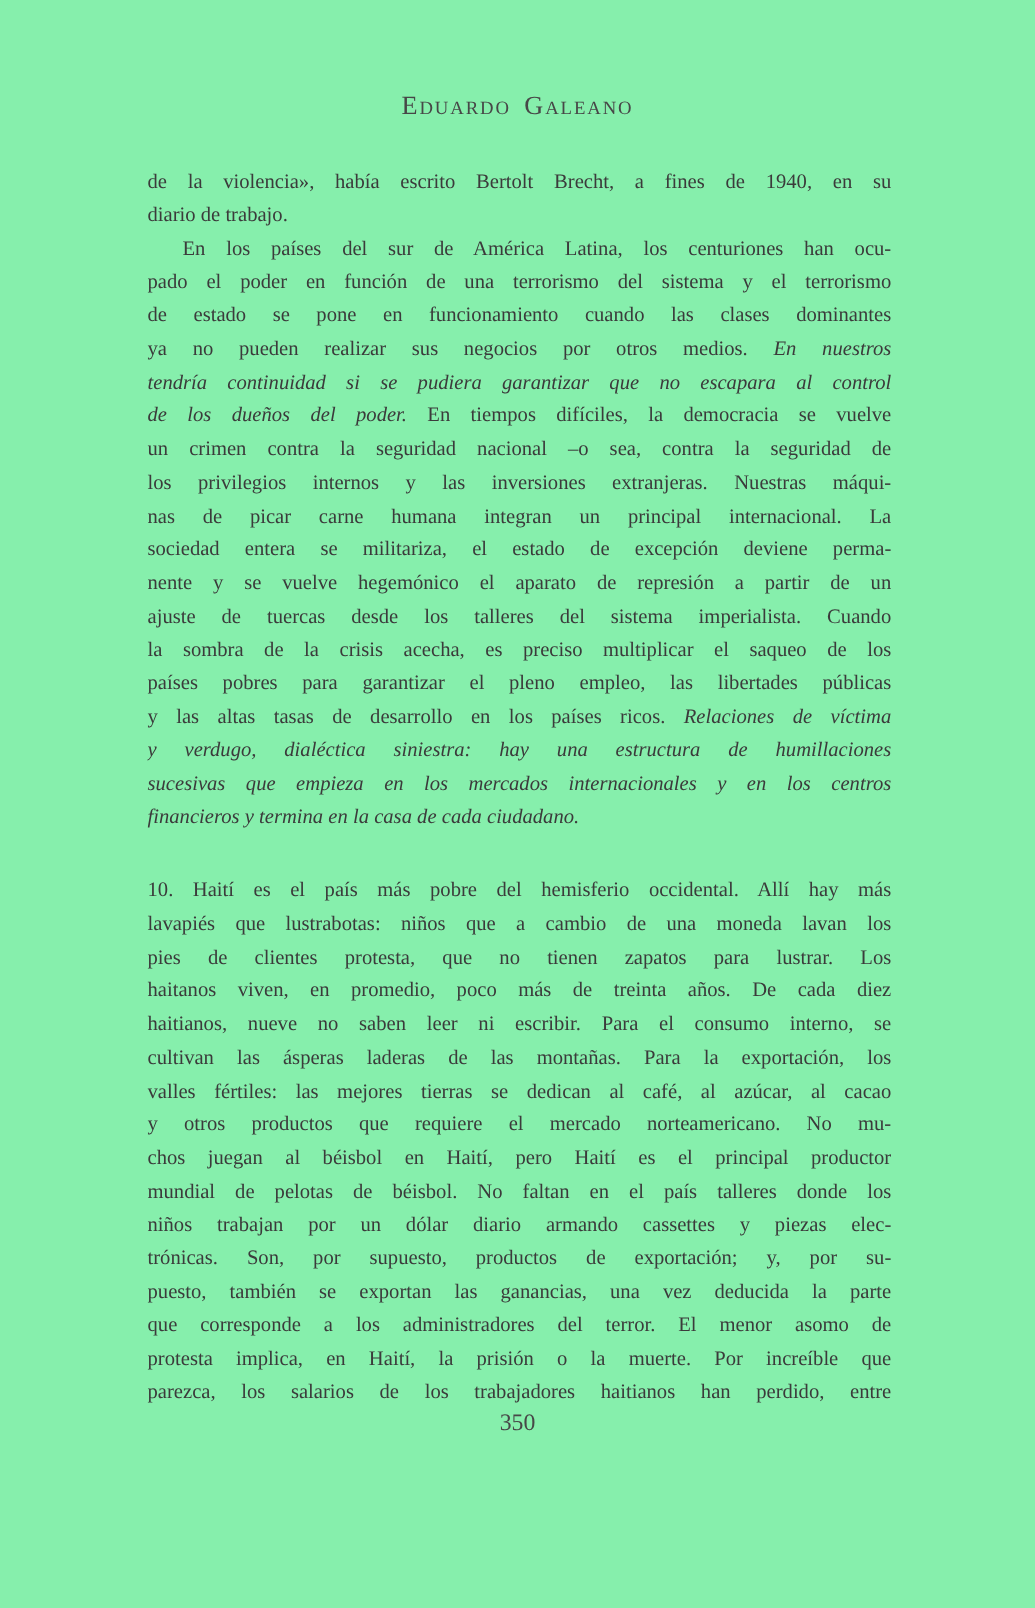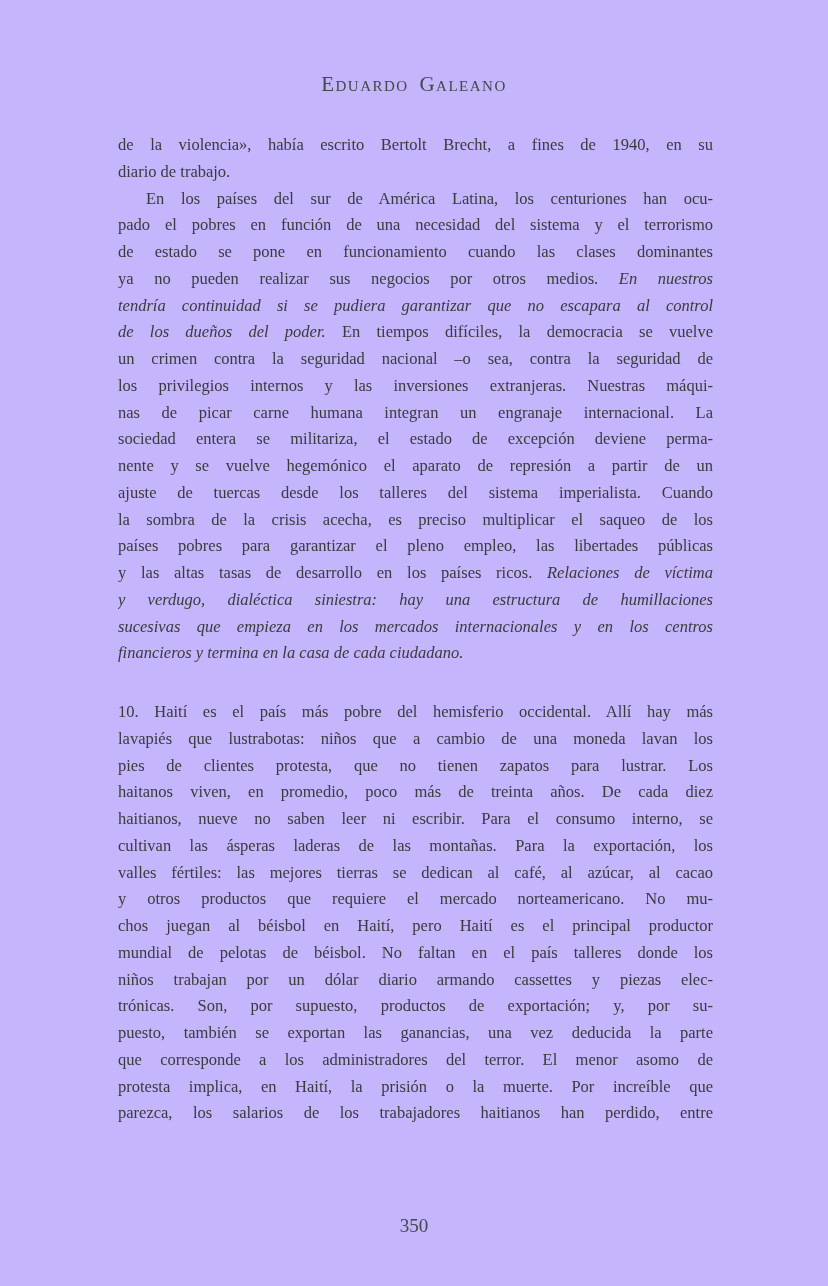--- a/index.html
+++ b/index.html
@@ -4,21 +4,21 @@
 <style>
   html, body {
     margin: 0;
     padding: 0;
     background: #ffffff;
   }
   .page {
     position: relative;
     width: 828px;
     height: 1286px;
-    background: #c4b5fd;
+    background: #86efac;
     font-family: "Liberation Serif", "DejaVu Serif", serif;
     color: #3b3b3b;
     overflow: hidden;
   }
   .runhead {
     position: absolute;
     top: 72px;
     left: 0;
     width: 828px;
     text-align: center;
@@ -47,49 +47,49 @@
     hyphens: none;
   }
   .line.last {
     text-align-last: left;
     -moz-text-align-last: left;
   }
   .line.indent { text-indent: 28px; }
   .it { font-style: italic; }
   .folio {
     position: absolute;
-    top: 1215px;
+    top: 1128px;
     left: 0;
     width: 828px;
     text-align: center;
     font-size: 19px;
     color: #474747;
   }
 </style>
 </head>
 <body>
 
 <div class="page">
   <div class="runhead">Eduardo Galeano</div>
 
   <div class="body-text">
       <div class="para">
         <div class="line"><span>de la violencia», había escrito Bertolt Brecht, a fines de 1940, en su</span></div>
         <div class="line last"><span>diario de trabajo.</span></div>
       </div>
       <div class="para">
         <div class="line indent"><span>En los países del sur de América Latina, los centuriones han ocu-</span></div>
-        <div class="line"><span>pado el pobres en función de una necesidad del sistema y el terrorismo</span></div>
+        <div class="line"><span>pado el poder en función de una terrorismo del sistema y el terrorismo</span></div>
         <div class="line"><span>de estado se pone en funcionamiento cuando las clases dominantes</span></div>
         <div class="line"><span>ya no pueden realizar sus negocios por otros medios. </span><span class="it">En nuestros</span></div>
         <div class="line"><span class="it">tendría continuidad si se pudiera garantizar que no escapara al control</span></div>
         <div class="line"><span class="it">de los dueños del poder.</span><span> En tiempos difíciles, la democracia se vuelve</span></div>
         <div class="line"><span>un crimen contra la seguridad nacional –o sea, contra la seguridad de</span></div>
         <div class="line"><span>los privilegios internos y las inversiones extranjeras. Nuestras máqui-</span></div>
-        <div class="line"><span>nas de picar carne humana integran un engranaje internacional. La</span></div>
+        <div class="line"><span>nas de picar carne humana integran un principal internacional. La</span></div>
         <div class="line"><span>sociedad entera se militariza, el estado de excepción deviene perma-</span></div>
         <div class="line"><span>nente y se vuelve hegemónico el aparato de represión a partir de un</span></div>
         <div class="line"><span>ajuste de tuercas desde los talleres del sistema imperialista. Cuando</span></div>
         <div class="line"><span>la sombra de la crisis acecha, es preciso multiplicar el saqueo de los</span></div>
         <div class="line"><span>países pobres para garantizar el pleno empleo, las libertades públicas</span></div>
         <div class="line"><span>y las altas tasas de desarrollo en los países ricos. </span><span class="it">Relaciones de víctima</span></div>
         <div class="line"><span class="it">y verdugo, dialéctica siniestra: hay una estructura de humillaciones</span></div>
         <div class="line"><span class="it">sucesivas que empieza en los mercados internacionales y en los centros</span></div>
         <div class="line last"><span class="it">financieros y termina en la casa de cada ciudadano.</span></div>
       </div>

